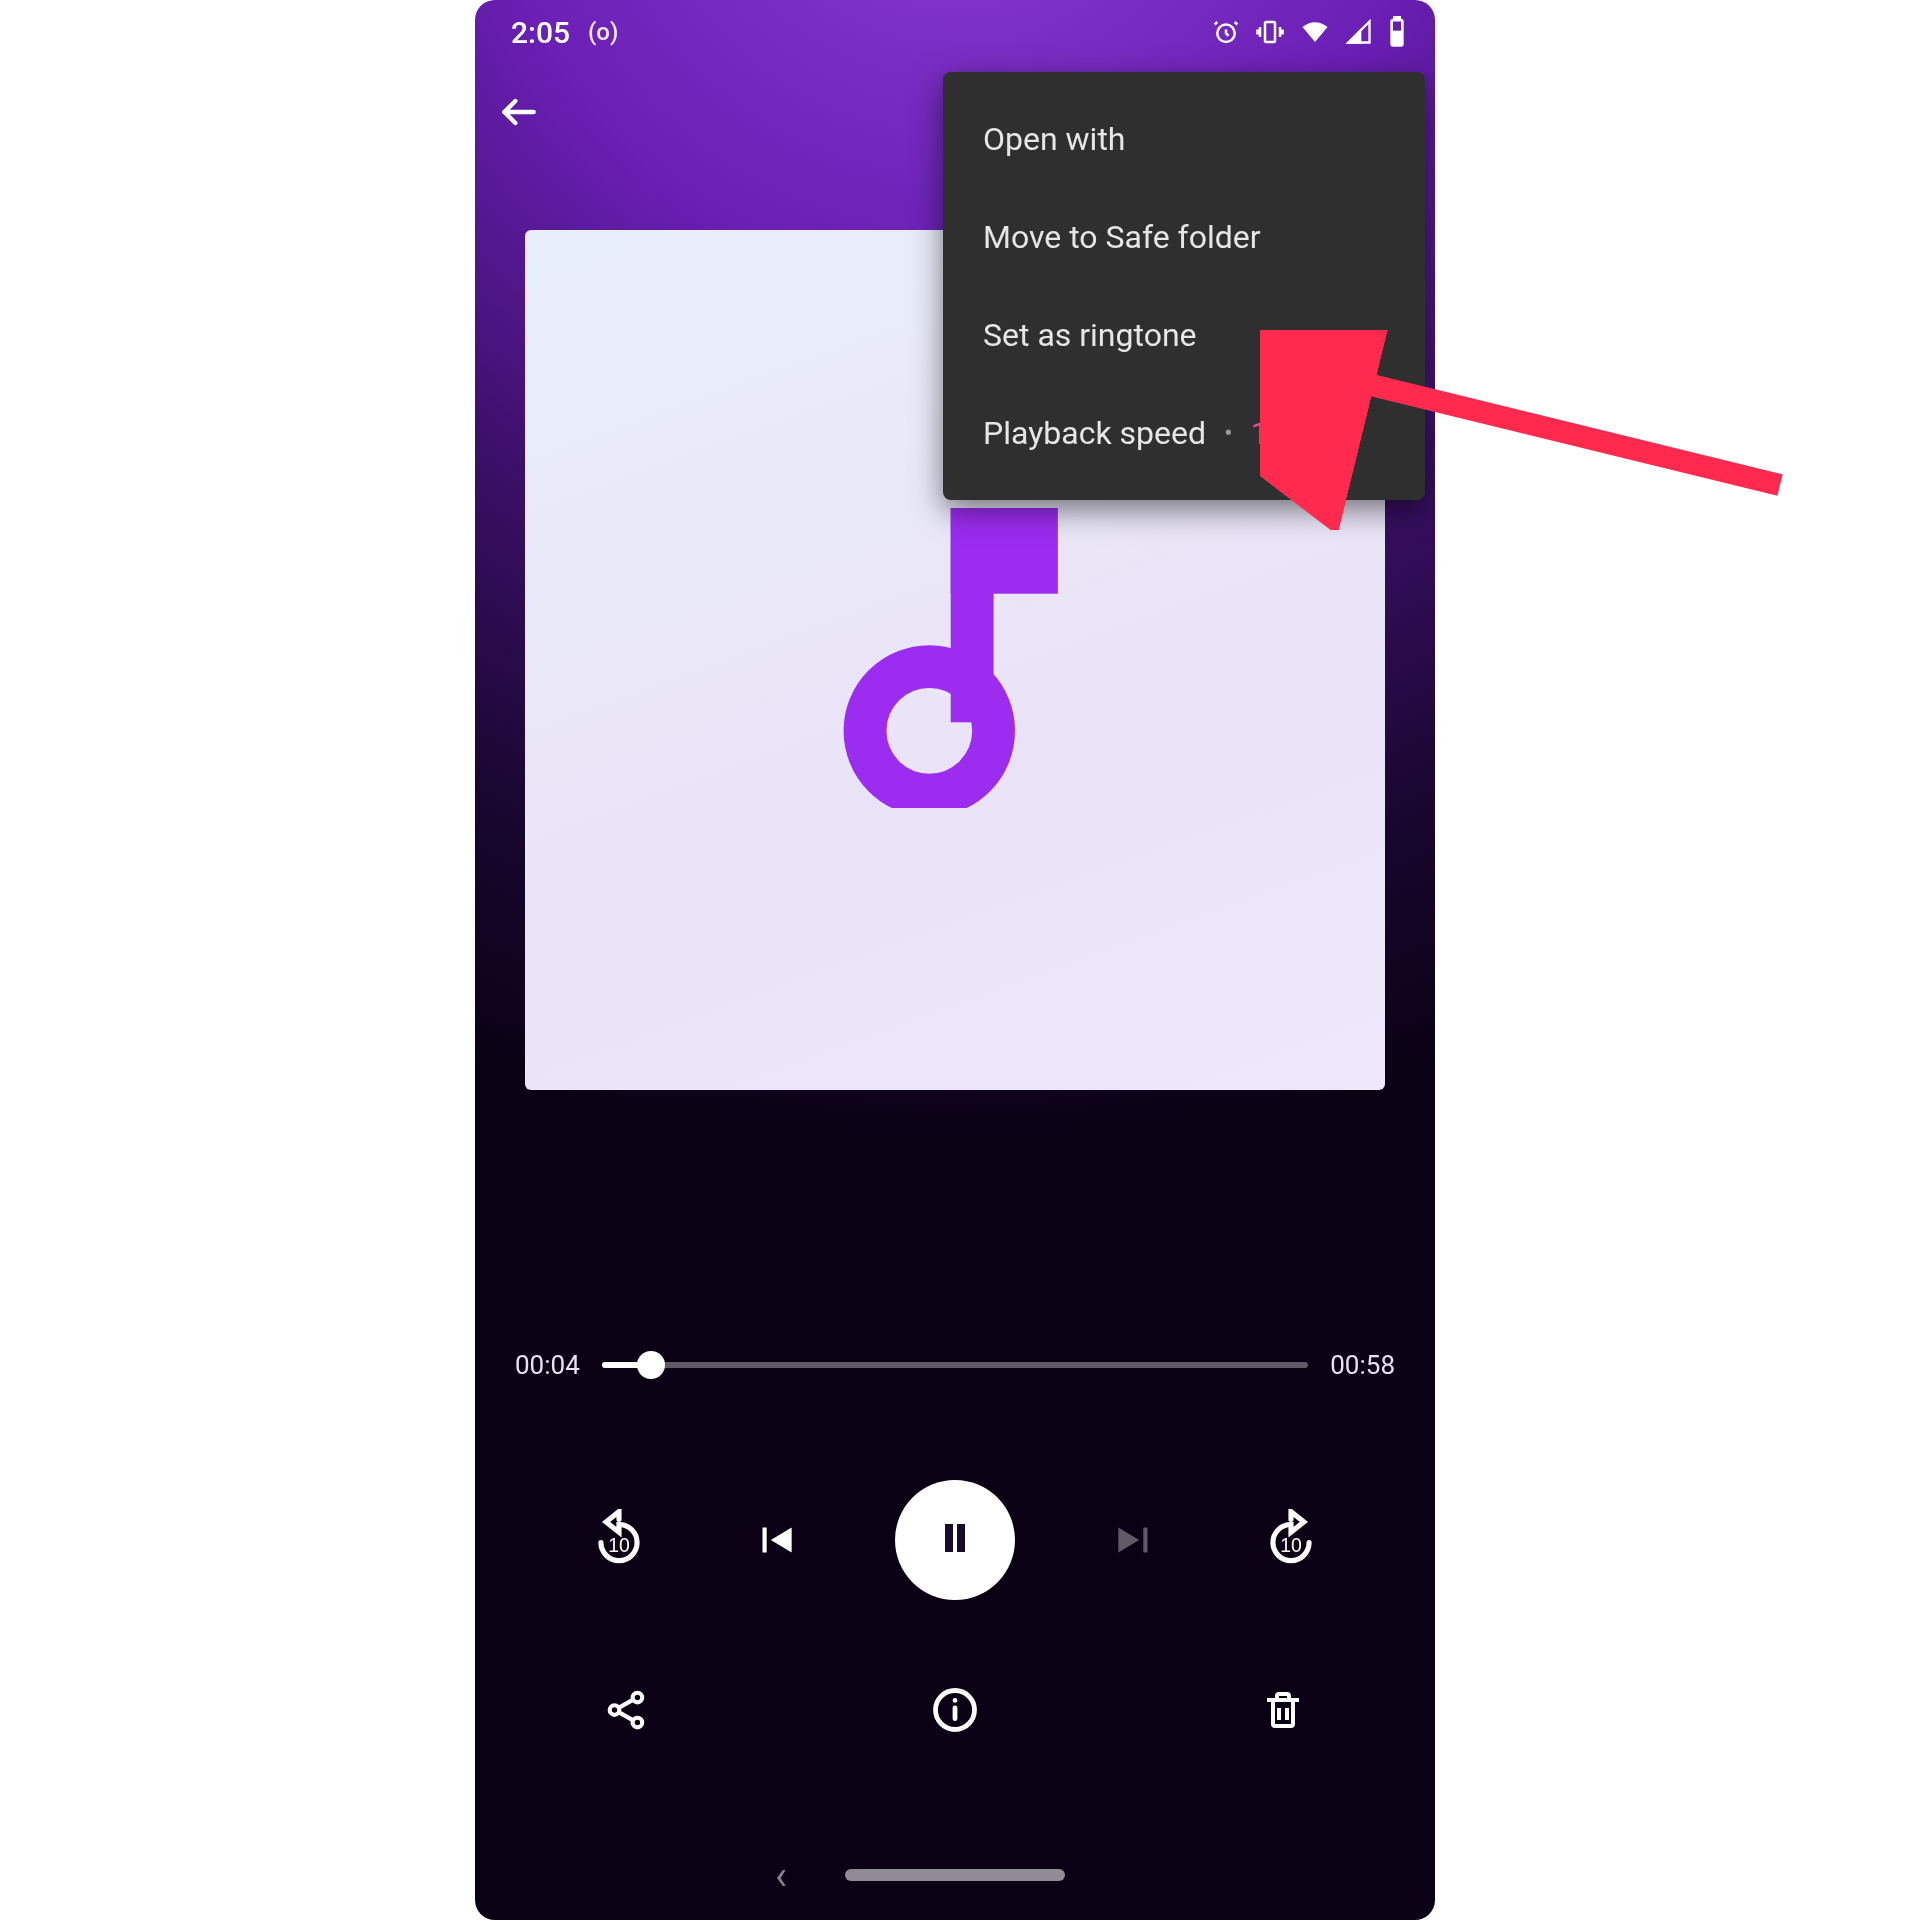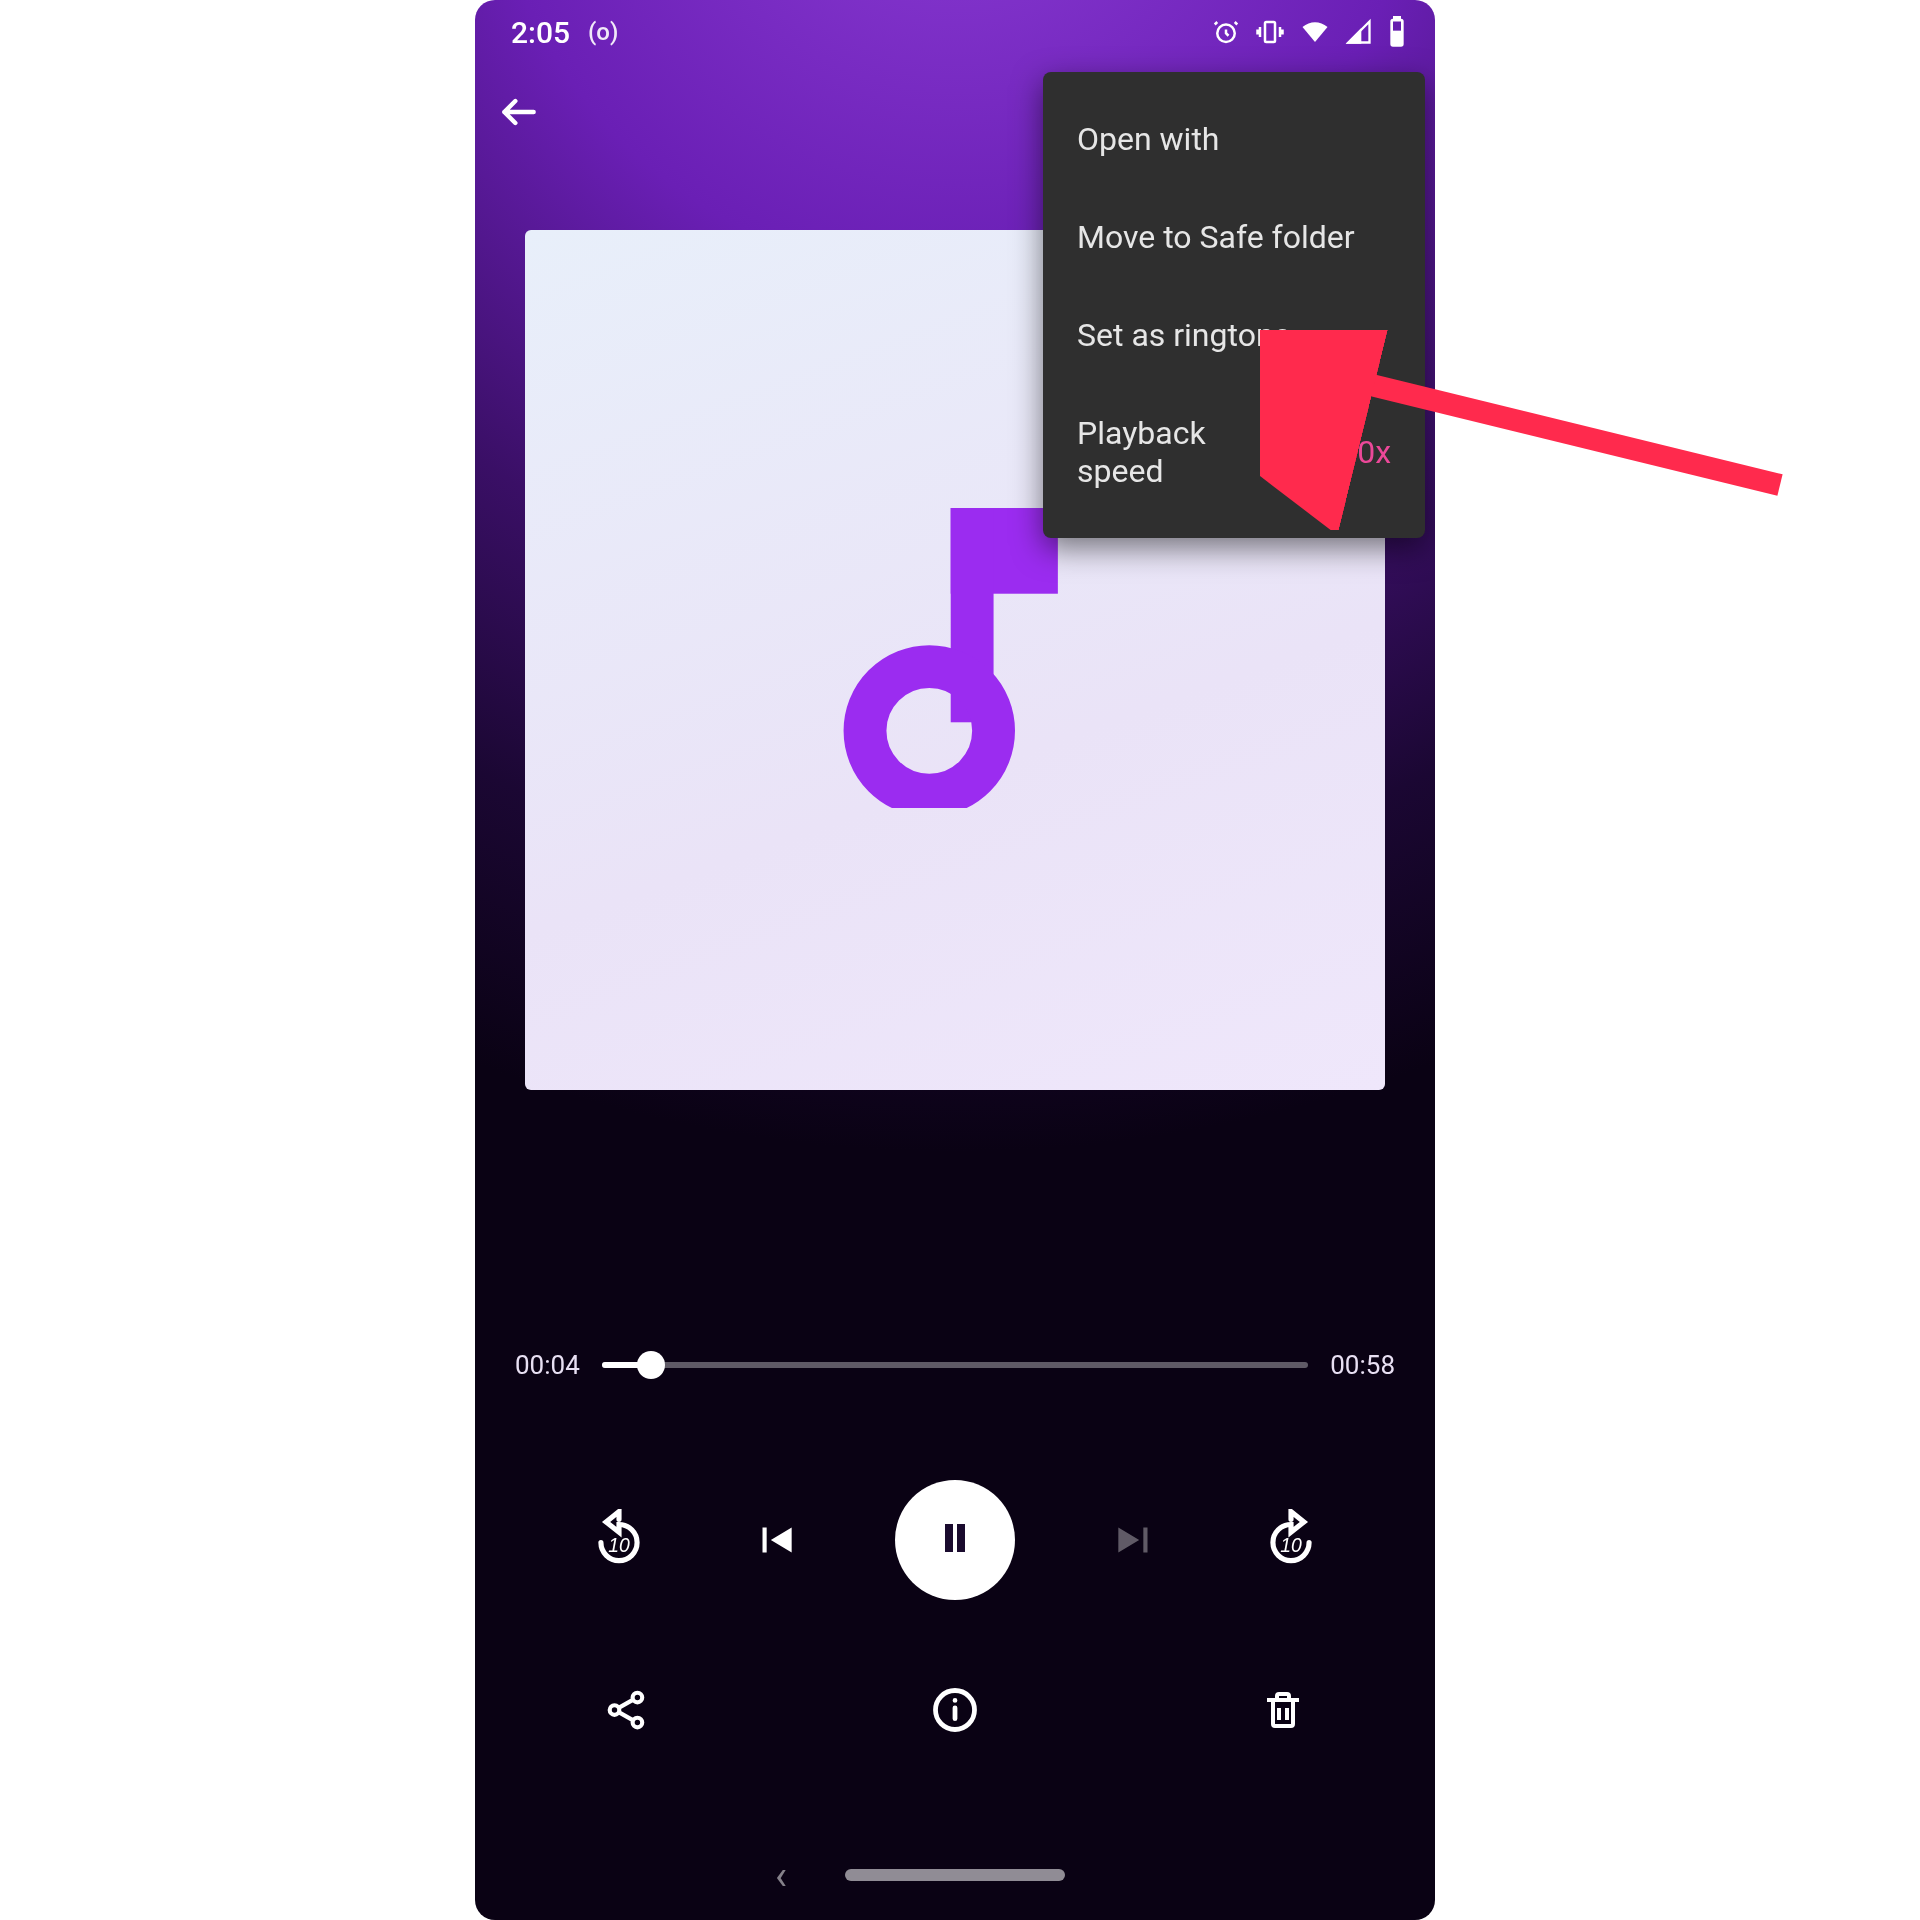--- a/index.html
+++ b/index.html
@@ -73,25 +73,25 @@
     align-items: center;
     justify-content: center;
   }
   .art svg { width: 260px; height: 300px; }
 
   
   .menu {
     position: absolute;
     top: 72px;
     right: 10px;
-    width: 382px;
+    width: 470px;
     background: #2f2f2f;
     border-radius: 8px;
     box-shadow: 0 10px 30px rgba(0,0,0,0.5);
-    padding: 18px 0;
+    padding: 18px 6px;
   }
   .menu-item {
     padding: 30px 34px;
     font-size: 32px;
     color: #e6e6e6;
     display: flex;
     align-items: center;
     gap: 18px;
   }
   .menu-item .dot   { color: #9a9a9a; font-size: 26px; }
@@ -144,21 +144,21 @@
   
   .controls {
     position: absolute;
     left: 0; right: 0;
     top: 1480px;
     display: flex;
     align-items: center;
     justify-content: center;
     gap: 84px;
   }
-  .ctrl { width: 72px; height: 72px; display:flex; align-items:center; justify-content:center;font-style:italic; }
+  .ctrl { width: 72px; height: 72px; display:flex; align-items:center; justify-content:center; }
   .play {
     width: 120px; height: 120px;
     background: #ffffff;
     border-radius: 60px;
     display:flex; align-items:center; justify-content:center;
   }
   .play svg path { fill: #1a0b2e; }
   .next-dim svg { opacity: 0.35; }
 
   

